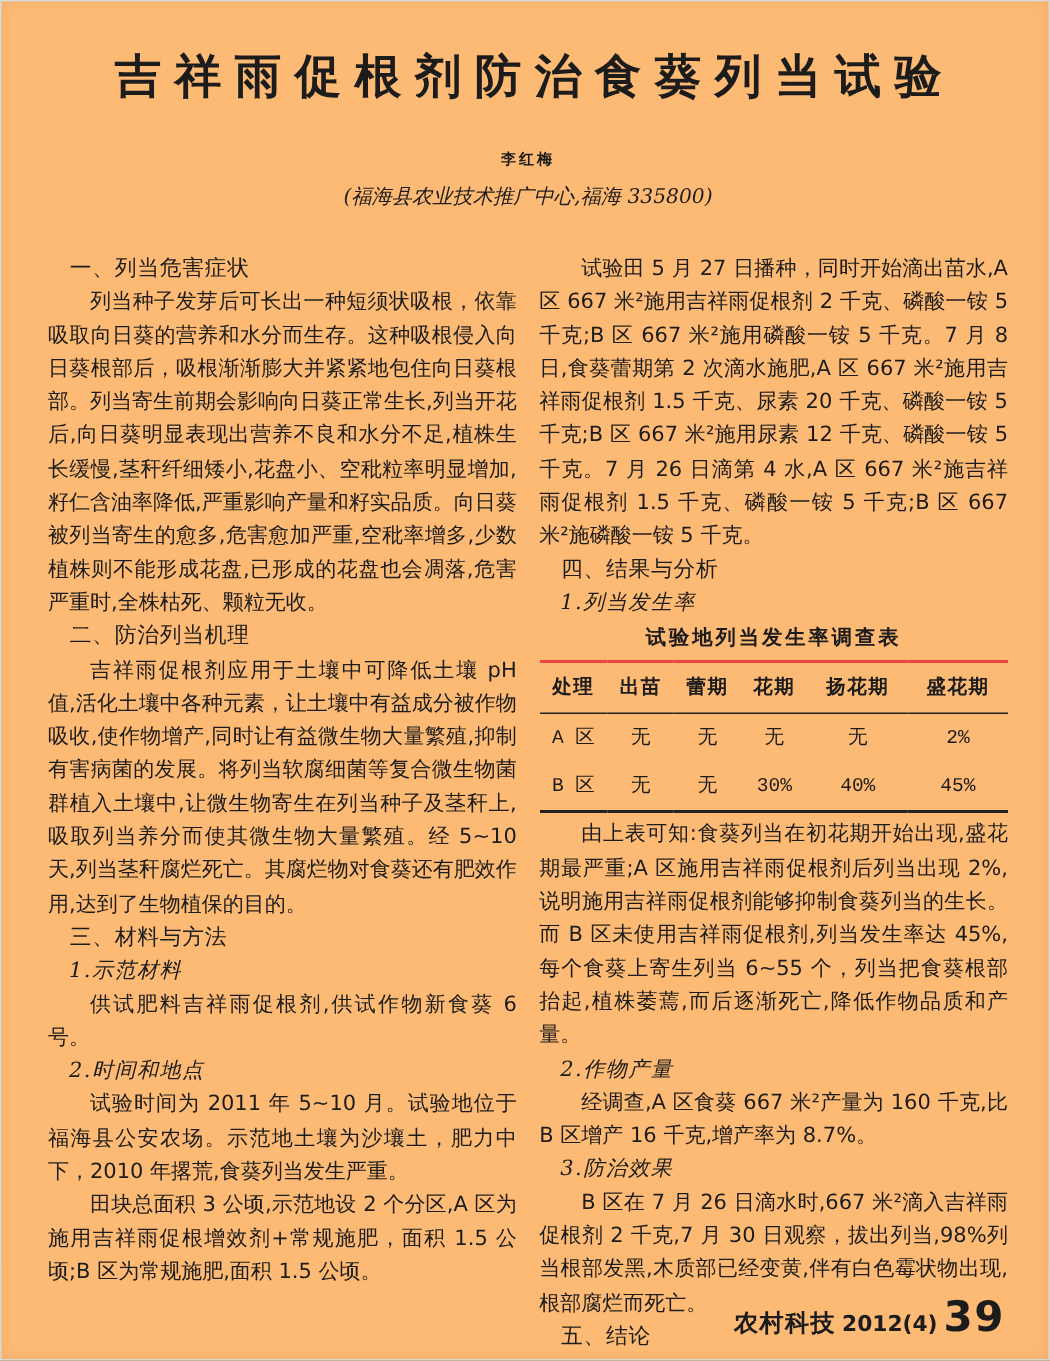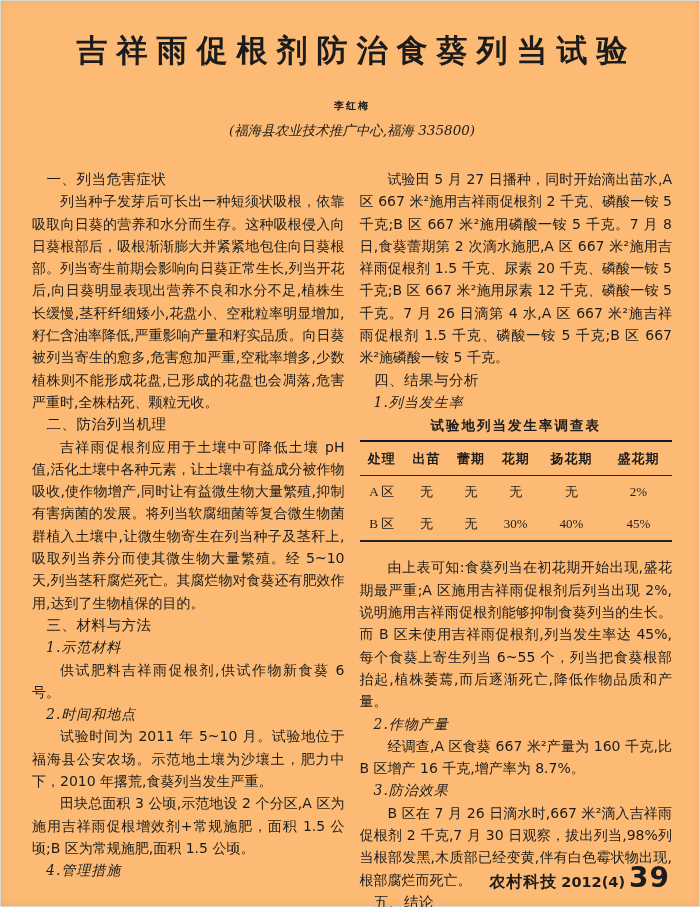--- a/index.html
+++ b/index.html
@@ -68,25 +68,25 @@
     text-align: center;
     text-indent: 0;
     font-family: "DejaVu Serif", serif;
     font-weight: bold;
     letter-spacing: 2px;
     font-size: 13.5px;
   }
   table.data {
     width: 100%;
     border-collapse: collapse;
-    border-top: 2px solid #0f172a;
+    border-top: 2px solid #ef4444;
     border-bottom: 2px solid #222;
-    margin: 3px 0 14px;
+    margin: 3px 0 3px;
     font-size: 13px;
-    font-family: Liberation Serif, serif;
+    font-family: Liberation Mono, monospace;
   }
   table.data thead th {
     font-weight: bold;
     padding: 6px 0 5px;
     border-bottom: 1.5px solid #222;
     text-align: center;
     letter-spacing: 1px;
   }
   table.data tbody td {
     padding: 5px 0;
@@ -120,21 +120,20 @@
       <h3 class="sec-heading">一、列当危害症状</h3>
       <p class="body-para">列当种子发芽后可长出一种短须状吸根，依靠吸取向日葵的营养和水分而生存。这种吸根侵入向日葵根部后，吸根渐渐膨大并紧紧地包住向日葵根部。列当寄生前期会影响向日葵正常生长,列当开花后,向日葵明显表现出营养不良和水分不足,植株生长缓慢,茎秆纤细矮小,花盘小、空秕粒率明显增加,籽仁含油率降低,严重影响产量和籽实品质。向日葵被列当寄生的愈多,危害愈加严重,空秕率增多,少数植株则不能形成花盘,已形成的花盘也会凋落,危害严重时,全株枯死、颗粒无收。</p>
       <h3 class="sec-heading">二、防治列当机理</h3>
       <p class="body-para">吉祥雨促根剂应用于土壤中可降低土壤 pH 值,活化土壤中各种元素，让土壤中有益成分被作物吸收,使作物增产,同时让有益微生物大量繁殖,抑制有害病菌的发展。将列当软腐细菌等复合微生物菌群植入土壤中,让微生物寄生在列当种子及茎秆上,吸取列当养分而使其微生物大量繁殖。经 5~10 天,列当茎秆腐烂死亡。其腐烂物对食葵还有肥效作用,达到了生物植保的目的。</p>
       <h3 class="sec-heading">三、材料与方法</h3>
       <p class="sub-heading">1.示范材料</p>
       <p class="body-para">供试肥料吉祥雨促根剂,供试作物新食葵 6 号。</p>
       <p class="sub-heading">2.时间和地点</p>
       <p class="body-para">试验时间为 2011 年 5~10 月。试验地位于福海县公安农场。示范地土壤为沙壤土，肥力中下，2010 年撂荒,食葵列当发生严重。</p>
       <p class="body-para">田块总面积 3 公顷,示范地设 2 个分区,A 区为施用吉祥雨促根增效剂+常规施肥，面积 1.5 公顷;B 区为常规施肥,面积 1.5 公顷。</p>
-      <p class="sub-heading">4.管理措施</p>
     </div>
 
     <div class="col">
       <p class="body-para">试验田 5 月 27 日播种，同时开始滴出苗水,A 区 667 米²施用吉祥雨促根剂 2 千克、磷酸一铵 5 千克;B 区 667 米²施用磷酸一铵 5 千克。7 月 8 日,食葵蕾期第 2 次滴水施肥,A 区 667 米²施用吉祥雨促根剂 1.5 千克、尿素 20 千克、磷酸一铵 5 千克;B 区 667 米²施用尿素 12 千克、磷酸一铵 5 千克。7 月 26 日滴第 4 水,A 区 667 米²施吉祥雨促根剂 1.5 千克、磷酸一铵 5 千克;B 区 667 米²施磷酸一铵 5 千克。</p>
       <h3 class="sec-heading">四、结果与分析</h3>
       <p class="sub-heading">1.列当发生率</p>
 
       <p class="tbl-title">试验地列当发生率调查表</p>
       <table class="data">
         <thead>

